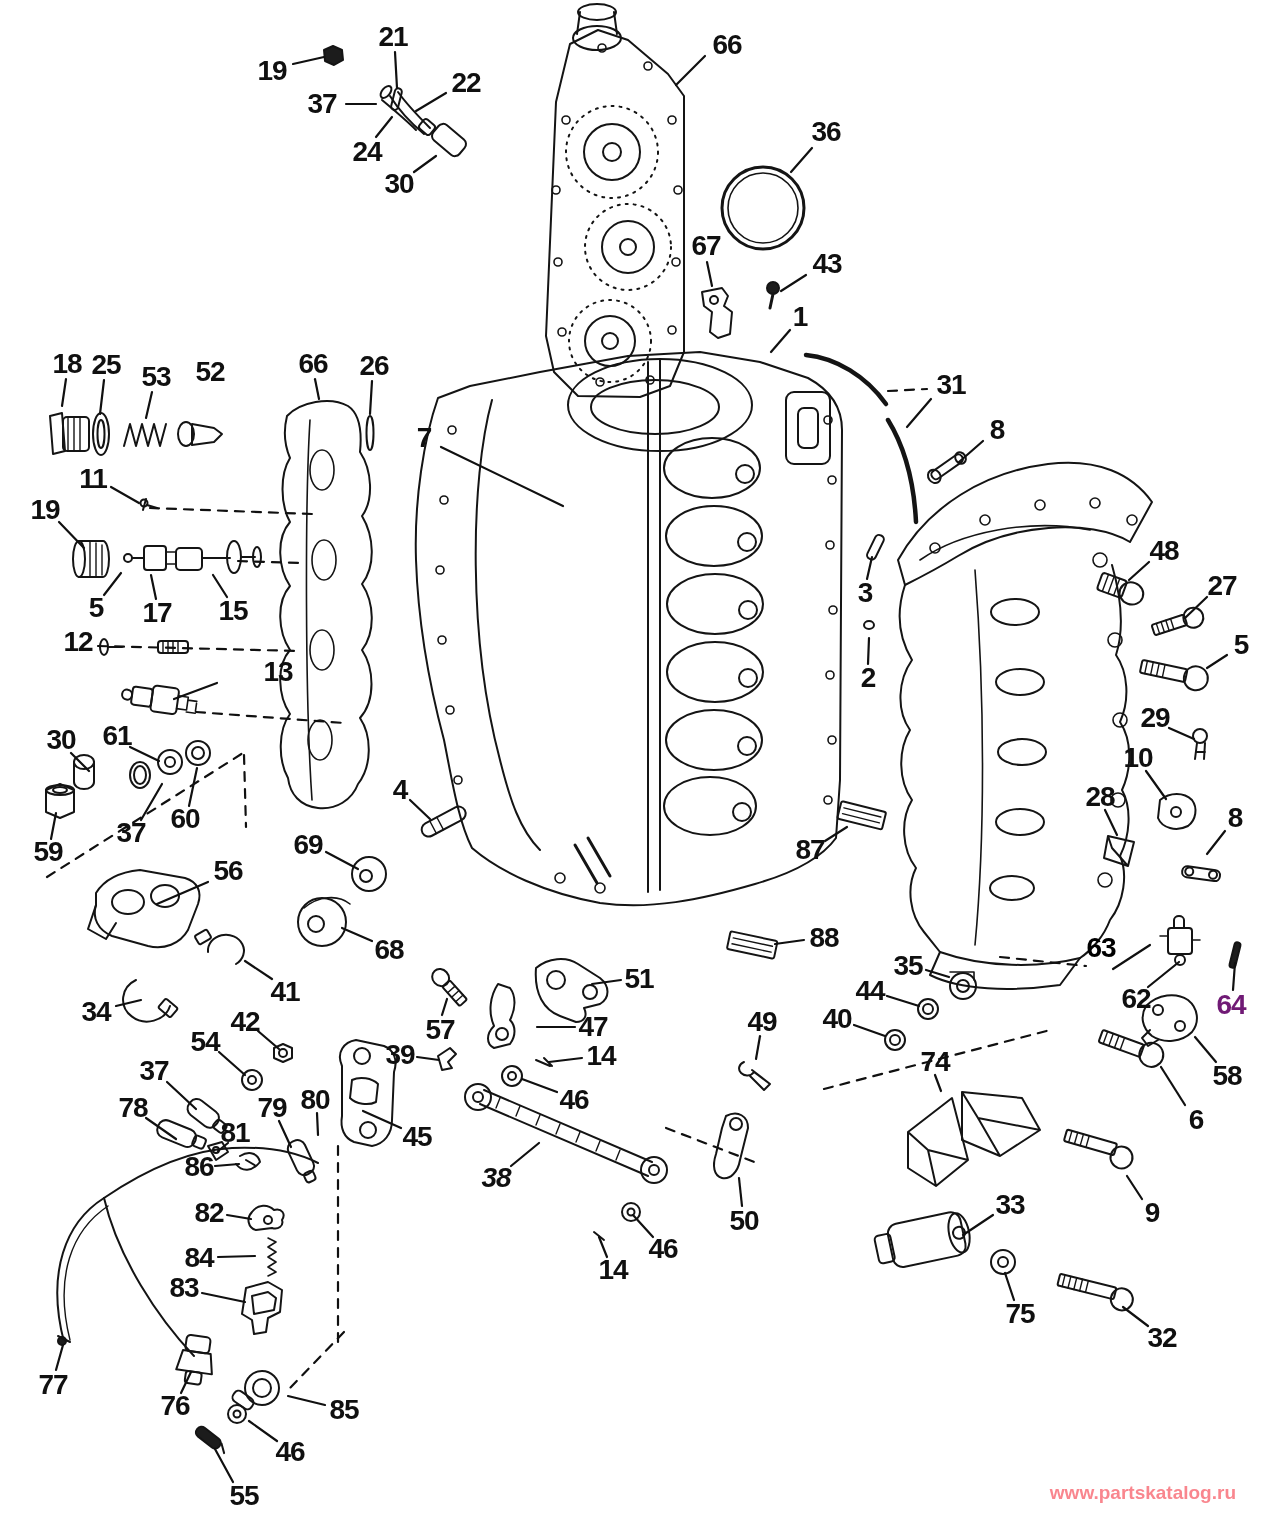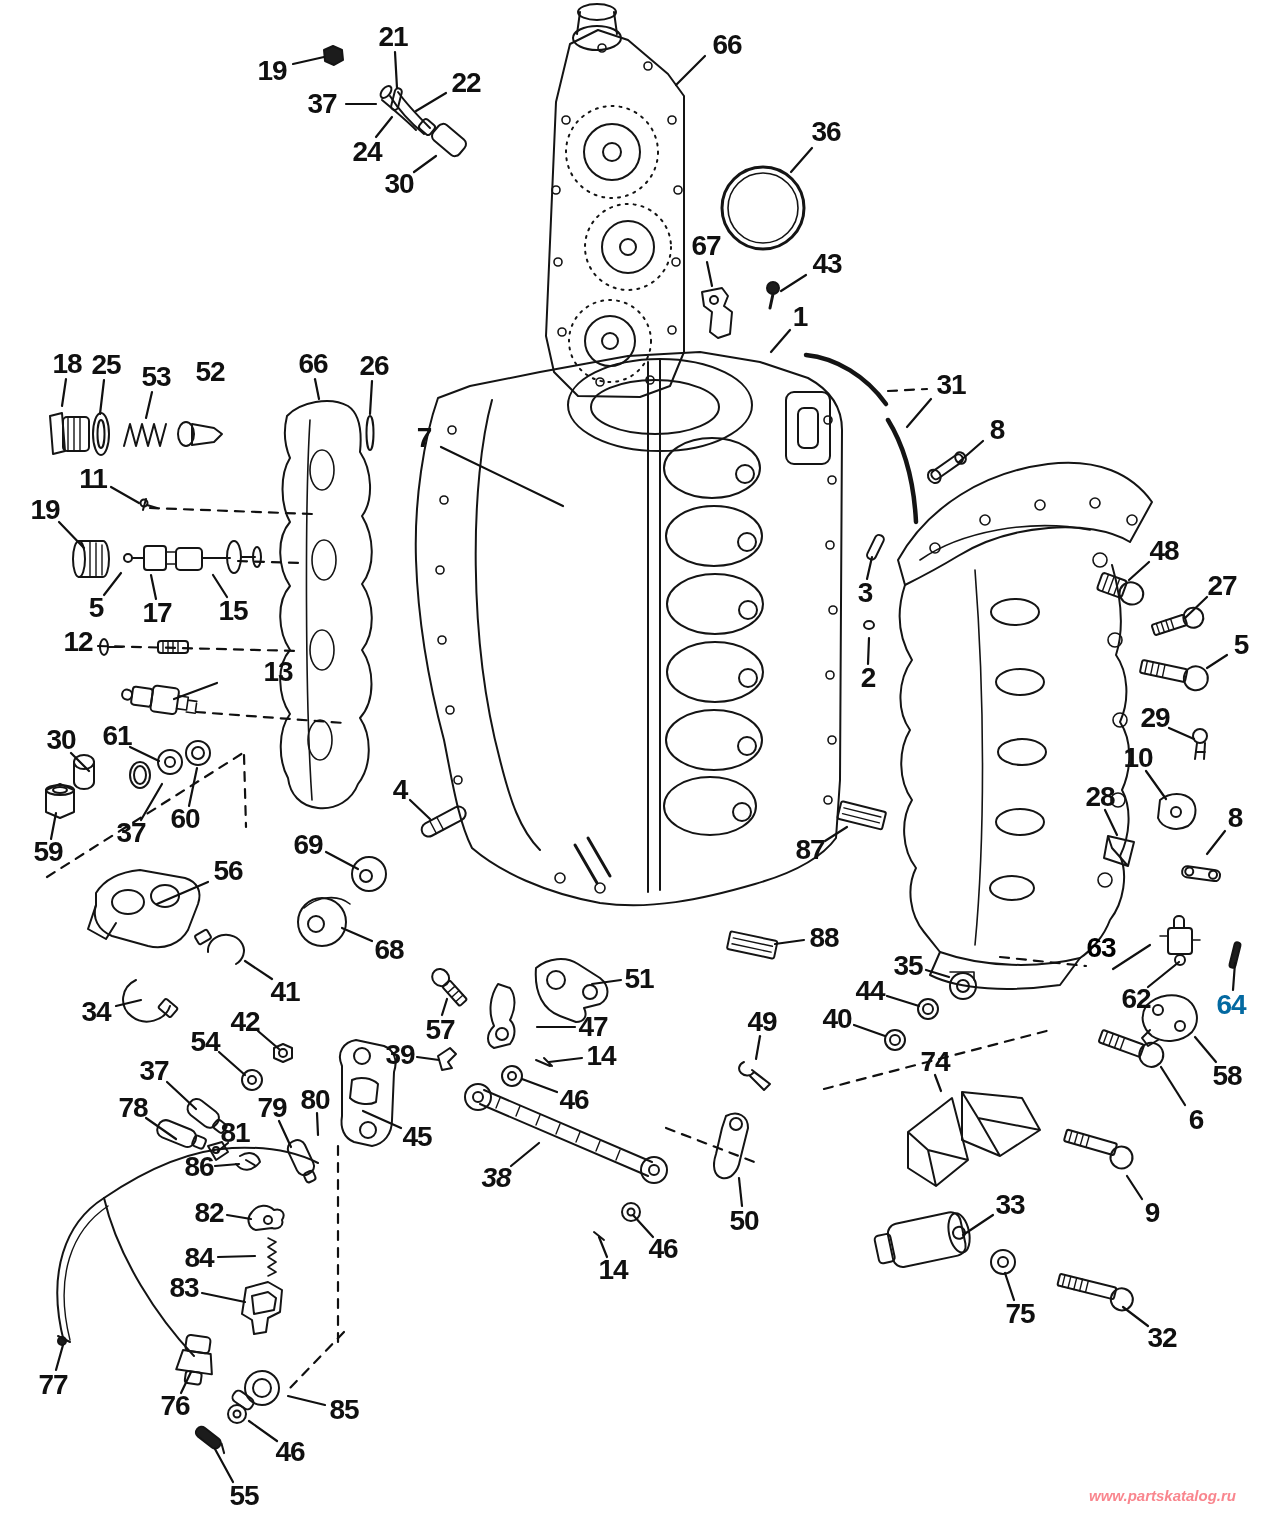--- a/index.html
+++ b/index.html
@@ -9,21 +9,21 @@
   }
   .sketch,.leaders,.labels{position:absolute;left:0;top:0;width:1280px;height:1520px;}
   .sketch svg,.leaders svg{display:block;width:100%;height:100%;}
   .part-label{
     position:absolute;transform:translate(-50%,-50%);
     font-weight:700;font-size:28px;line-height:1;color:#0d0d0d;
     letter-spacing:-1px;white-space:nowrap;user-select:none;
   }
   .watermark{
     position:absolute;right:44px;bottom:16px;
-    font-weight:700;font-style:italic;font-size:15px;
+    font-weight:700;font-size:19px;
     letter-spacing:0px;
   }
 </style>
 </head>
 <body>
 
 <div class="stage">
 
   <div class="sketch">
   <svg viewBox="0 0 1280 1520">
@@ -595,21 +595,21 @@
       <span class="part-label" style="left: 574px; top: 1100px; color: rgb(16, 16, 16);">46</span>
       <span class="part-label" style="left: 417px; top: 1137px; color: rgb(16, 16, 16);">45</span>
       <span class="part-label" style="left: 496px; top: 1178px; color: rgb(16, 16, 16); font-style: italic;">38</span>
       <span class="part-label" style="left: 908px; top: 966px; color: rgb(16, 16, 16);">35</span>
       <span class="part-label" style="left: 870px; top: 991px; color: rgb(16, 16, 16);">44</span>
       <span class="part-label" style="left: 837px; top: 1019px; color: rgb(16, 16, 16);">40</span>
       <span class="part-label" style="left: 762px; top: 1022px; color: rgb(16, 16, 16);">49</span>
       <span class="part-label" style="left: 935px; top: 1062px; color: rgb(16, 16, 16);">74</span>
       <span class="part-label" style="left: 1101px; top: 948px; color: #000000;">63</span>
       <span class="part-label" style="left: 1136px; top: 999px; color: rgb(16, 16, 16);">62</span>
-      <span class="part-label" style="left: 1231px; top: 1005px; color: #0369a1;">64</span>
+      <span class="part-label" style="left: 1231px; top: 1005px; color: #701a75;">64</span>
       <span class="part-label" style="left: 1227px; top: 1076px; color: rgb(16, 16, 16);">58</span>
       <span class="part-label" style="left: 1196px; top: 1120px; color: rgb(16, 16, 16);">6</span>
       <span class="part-label" style="left: 1152px; top: 1213px; color: rgb(16, 16, 16);">9</span>
       <span class="part-label" style="left: 744px; top: 1221px; color: rgb(16, 16, 16);">50</span>
       <span class="part-label" style="left: 663px; top: 1249px; color: rgb(16, 16, 16);">46</span>
       <span class="part-label" style="left: 613px; top: 1270px; color: rgb(16, 16, 16);">14</span>
       <span class="part-label" style="left: 209px; top: 1213px; color: rgb(16, 16, 16);">82</span>
       <span class="part-label" style="left: 199px; top: 1258px; color: rgb(16, 16, 16);">84</span>
       <span class="part-label" style="left: 184px; top: 1288px; color: rgb(16, 16, 16);">83</span>
       <span class="part-label" style="left: 1010px; top: 1205px; color: rgb(16, 16, 16);">33</span>

